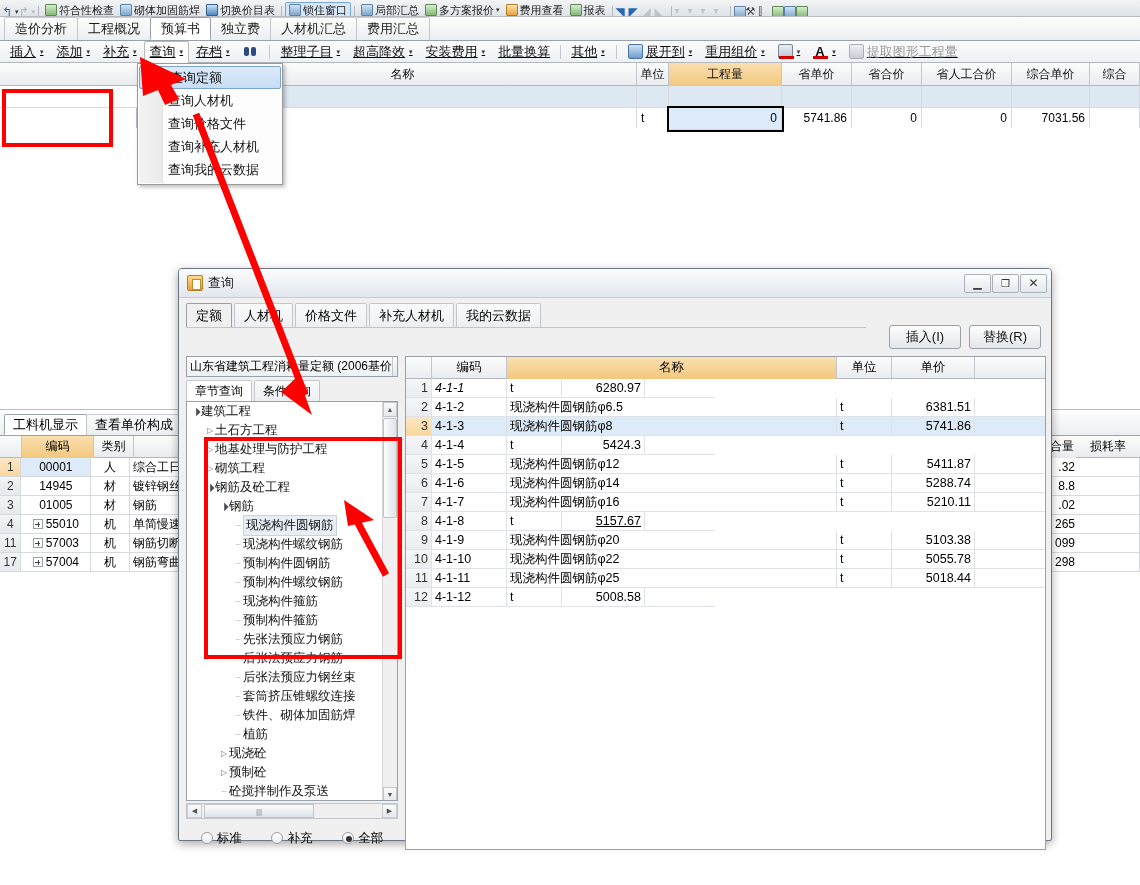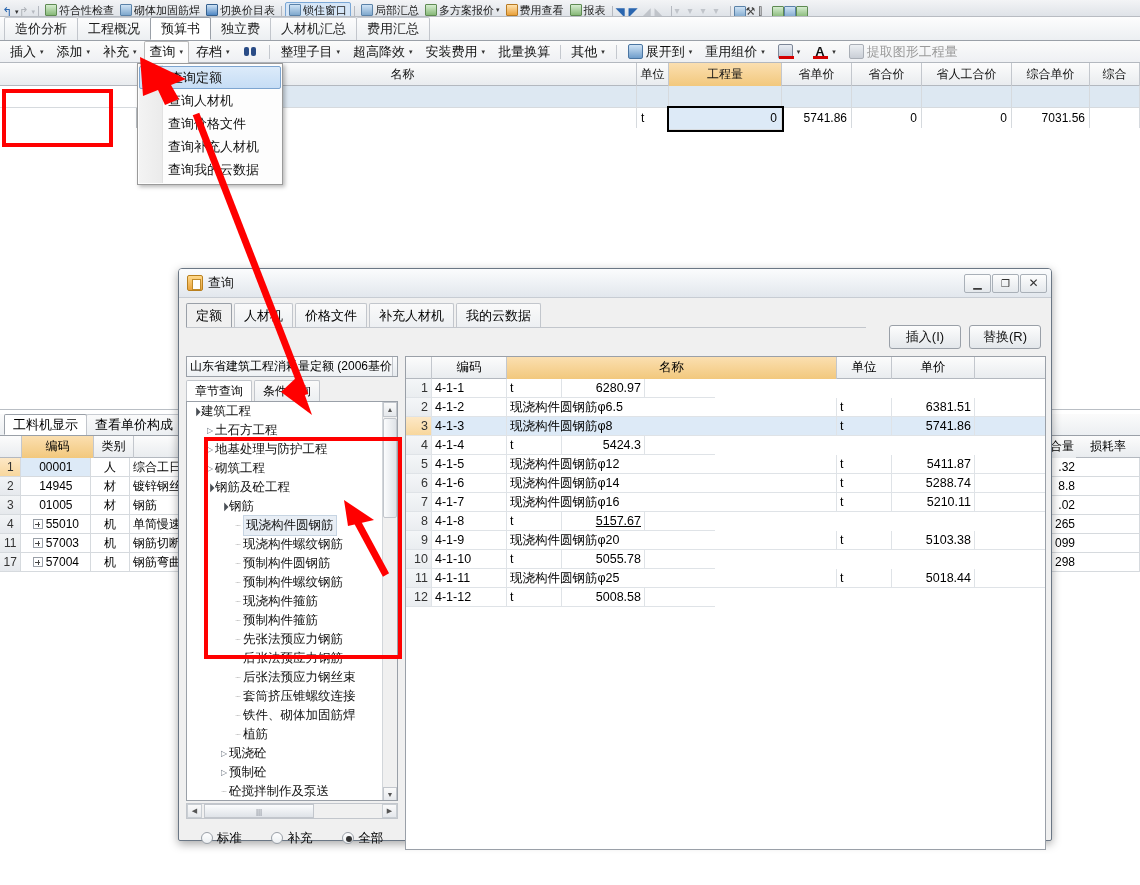--- a/index.html
+++ b/index.html
@@ -60,21 +60,21 @@
     background: #ffffff; border-color: #9aa0a8;
     border-bottom: 1px solid #ffffff; position: relative; z-index: 3;
     font-weight: normal;
   }
 
   
   .toolbar2 {
     position: absolute; top: 41px; left: 0; width: 1140px; height: 22px;
     background: linear-gradient(#fbfbfb, #eef0f3);
     border-bottom: 1px solid #b3b8bf;
-    display: flex; align-items: center; padding-left: 4px; gap: 1px;
+    display: flex; align-items: center; padding-left: 4px; gap: 1px; text-decoration: underline;
   }
   .tb-btn {
     height: 20px; line-height: 19px; padding: 0 5px; font-size: 13px;
     white-space: nowrap; color: #111; display: flex; align-items: center; gap: 3px;
     border: 1px solid transparent; border-radius: 2px;
   }
   .tb-btn.open {
     border: 1px solid #b9b9b9; border-bottom-color: #fff;
     background: #fdfdfd; height: 22px; line-height: 21px; position: relative; z-index: 40;
   }
@@ -767,21 +767,21 @@
           <div class="dth" style="width:26px;"></div>
           <div class="dth" style="width:75px;">编码</div>
           <div class="dth hi" style="width:330px;">名称</div>
           <div class="dth" style="width:55px;">单位</div>
           <div class="dth" style="width:83px;">单价</div>
           <div class="dth" style="width:70px;border-right:none;"></div>
         </div>
         <div id="dtable-host">
             <div class="dt-row">
               <div class="dtc idx" style="width: 26px;">1</div>
-              <div class="dtc " style="width: 75px;">4-1-1</div>
+              <div class="dtc " style="width: 75px; font-style: italic;">4-1-1</div>
               <div class="dtc " style="width: 55px;">t</div>
               <div class="dtc num" style="width: 83px;">6280.97</div>
               <div class="dtc " style="width: 70px; border-right: none;"></div>
             </div>
             <div class="dt-row">
               <div class="dtc idx" style="width: 26px;">2</div>
               <div class="dtc " style="width: 75px;">4-1-2</div>
               <div class="dtc " style="width: 330px;">现浇构件圆钢筋φ6.5</div>
               <div class="dtc " style="width: 55px;">t</div>
               <div class="dtc num" style="width: 83px;">6381.51</div>
@@ -837,20 +837,21 @@
               <div class="dtc idx" style="width: 26px;">9</div>
               <div class="dtc " style="width: 75px;">4-1-9</div>
               <div class="dtc " style="width: 330px;">现浇构件圆钢筋φ20</div>
               <div class="dtc " style="width: 55px;">t</div>
               <div class="dtc num" style="width: 83px;">5103.38</div>
               <div class="dtc " style="width: 70px; border-right: none;"></div>
             </div>
             <div class="dt-row">
               <div class="dtc idx" style="width: 26px;">10</div>
               <div class="dtc " style="width: 75px;">4-1-10</div>
+              <div class="dtc " style="width: 330px;">现浇构件圆钢筋φ22</div>
               <div class="dtc " style="width: 55px;">t</div>
               <div class="dtc num" style="width: 83px;">5055.78</div>
               <div class="dtc " style="width: 70px; border-right: none;"></div>
             </div>
             <div class="dt-row">
               <div class="dtc idx" style="width: 26px;">11</div>
               <div class="dtc " style="width: 75px;">4-1-11</div>
               <div class="dtc " style="width: 330px;">现浇构件圆钢筋φ25</div>
               <div class="dtc " style="width: 55px;">t</div>
               <div class="dtc num" style="width: 83px;">5018.44</div>

